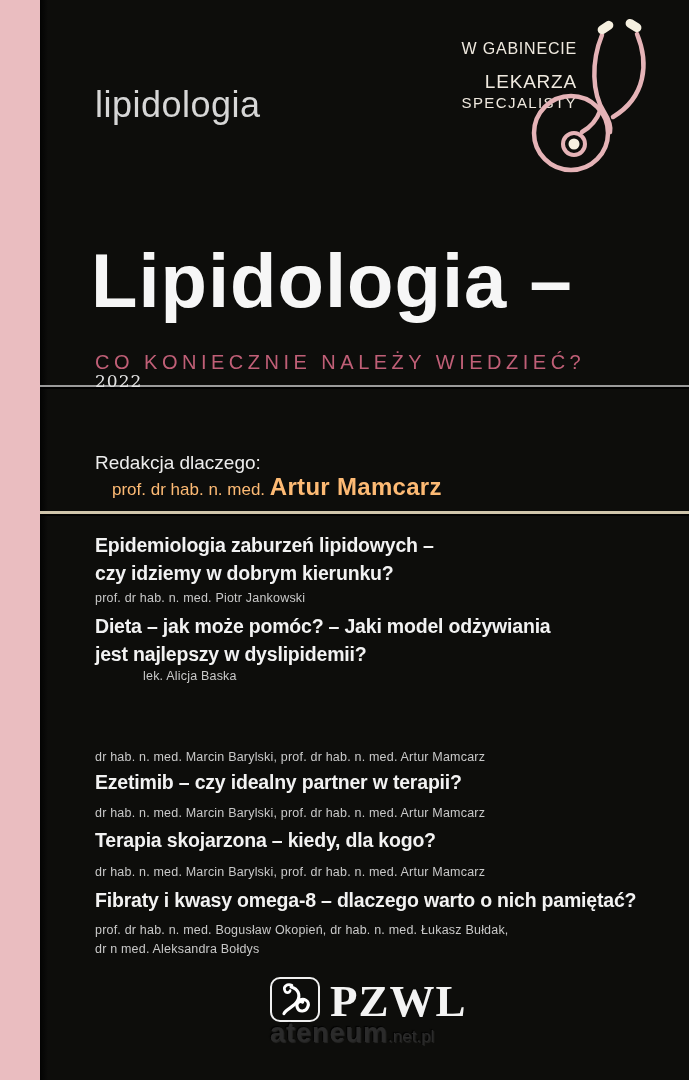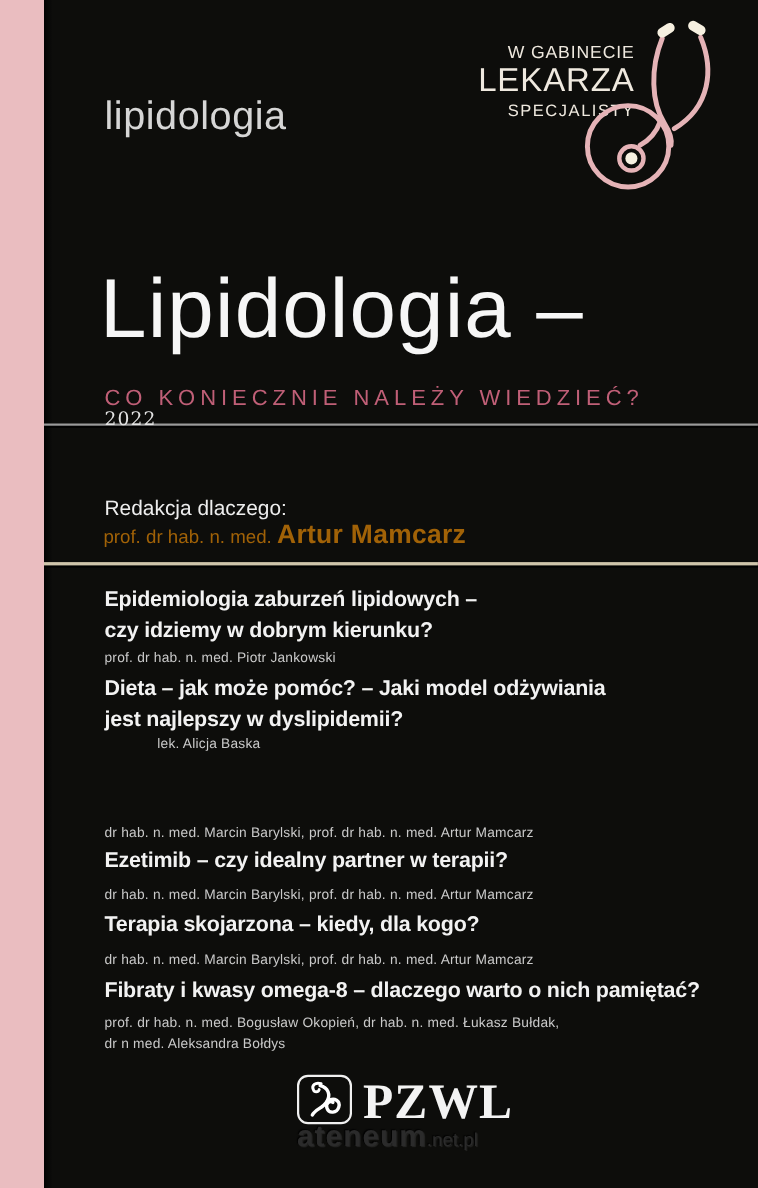--- a/index.html
+++ b/index.html
@@ -12,35 +12,35 @@
   
   .spine{position:absolute;left:0;top:0;width:40px;height:1080px;background:#eabdc0;}
   .spine-shadow{position:absolute;left:40px;top:0;width:8px;height:1080px;
     background:linear-gradient(to right,rgba(0,0,0,.8),rgba(0,0,0,0));}
   
   .brand{position:absolute;left:95px;top:84px;font-size:36px;font-weight:400;
     letter-spacing:.5px;color:#d6d6d6;}
   
   .series{position:absolute;top:41px;right:112px;text-align:right;color:#efe9df;line-height:1;}
   .series .s1{font-size:16px;letter-spacing:.8px;display:block;}
-  .series .s2{font-size:30px;letter-spacing:.8px;display:block;margin-top:2px;}
+  .series .s2{font-size:19px;letter-spacing:.8px;display:block;margin-top:15px;}
   .series .s3{font-size:15px;letter-spacing:1.4px;display:block;margin-top:4px;}
   .steth{position:absolute;left:525px;top:12px;}
   
-  .title{position:absolute;left:91px;top:237px;font-size:76px;font-weight:400;
+  .title{position:absolute;left:91px;top:237px;font-size:76px;font-weight:700;
     color:#f6f6f6;letter-spacing:1px;white-space:nowrap;}
   .subtitle{position:absolute;left:95px;top:351px;font-size:20px;font-weight:500;
     letter-spacing:4.5px;color:#c05f77;white-space:nowrap;}
   .rule{position:absolute;left:40px;width:649px;}
   .rule1{top:385px;height:2px;background:#9a9a9a;box-shadow:0 2px 0 rgba(0,0,0,.9);}
   .rule2{top:511px;height:2.5px;background:#cfc5ab;box-shadow:0 2px 0 rgba(0,0,0,.9);}
   .year{position:absolute;left:95px;top:371px;font-family:"DejaVu Serif","Liberation Serif",serif;
     font-size:17px;color:#e3e3e3;letter-spacing:1px;}
   .ed-label{position:absolute;left:95px;top:452px;font-size:19px;color:#ededed;}
-  .ed-line{position:absolute;left:94px;top:473px;color:#a16207;text-align:center;}
+  .ed-line{position:absolute;left:112px;top:473px;color:#fdba74;text-align:center;}
   .ed-deg{font-size:17px;}
   .ed-name{font-size:24px;font-weight:700;letter-spacing:.3px;}
   
   .ch-title{position:absolute;left:95px;font-size:19.5px;font-weight:700;
     letter-spacing:-.2px;line-height:28px;color:#f2f2f2;white-space:pre-line;}
   .ch-authors{position:absolute;left:95px;font-size:12.5px;font-weight:400;
     letter-spacing:.2px;line-height:19px;color:#c9c9c9;white-space:pre-line;}
   .c1{top:531px;} .a1{top:589px;}
   .c2{top:612px;} .a2{top:667px;padding-left:48px;}
   .c3{top:690px;} .a3{top:748px;}

